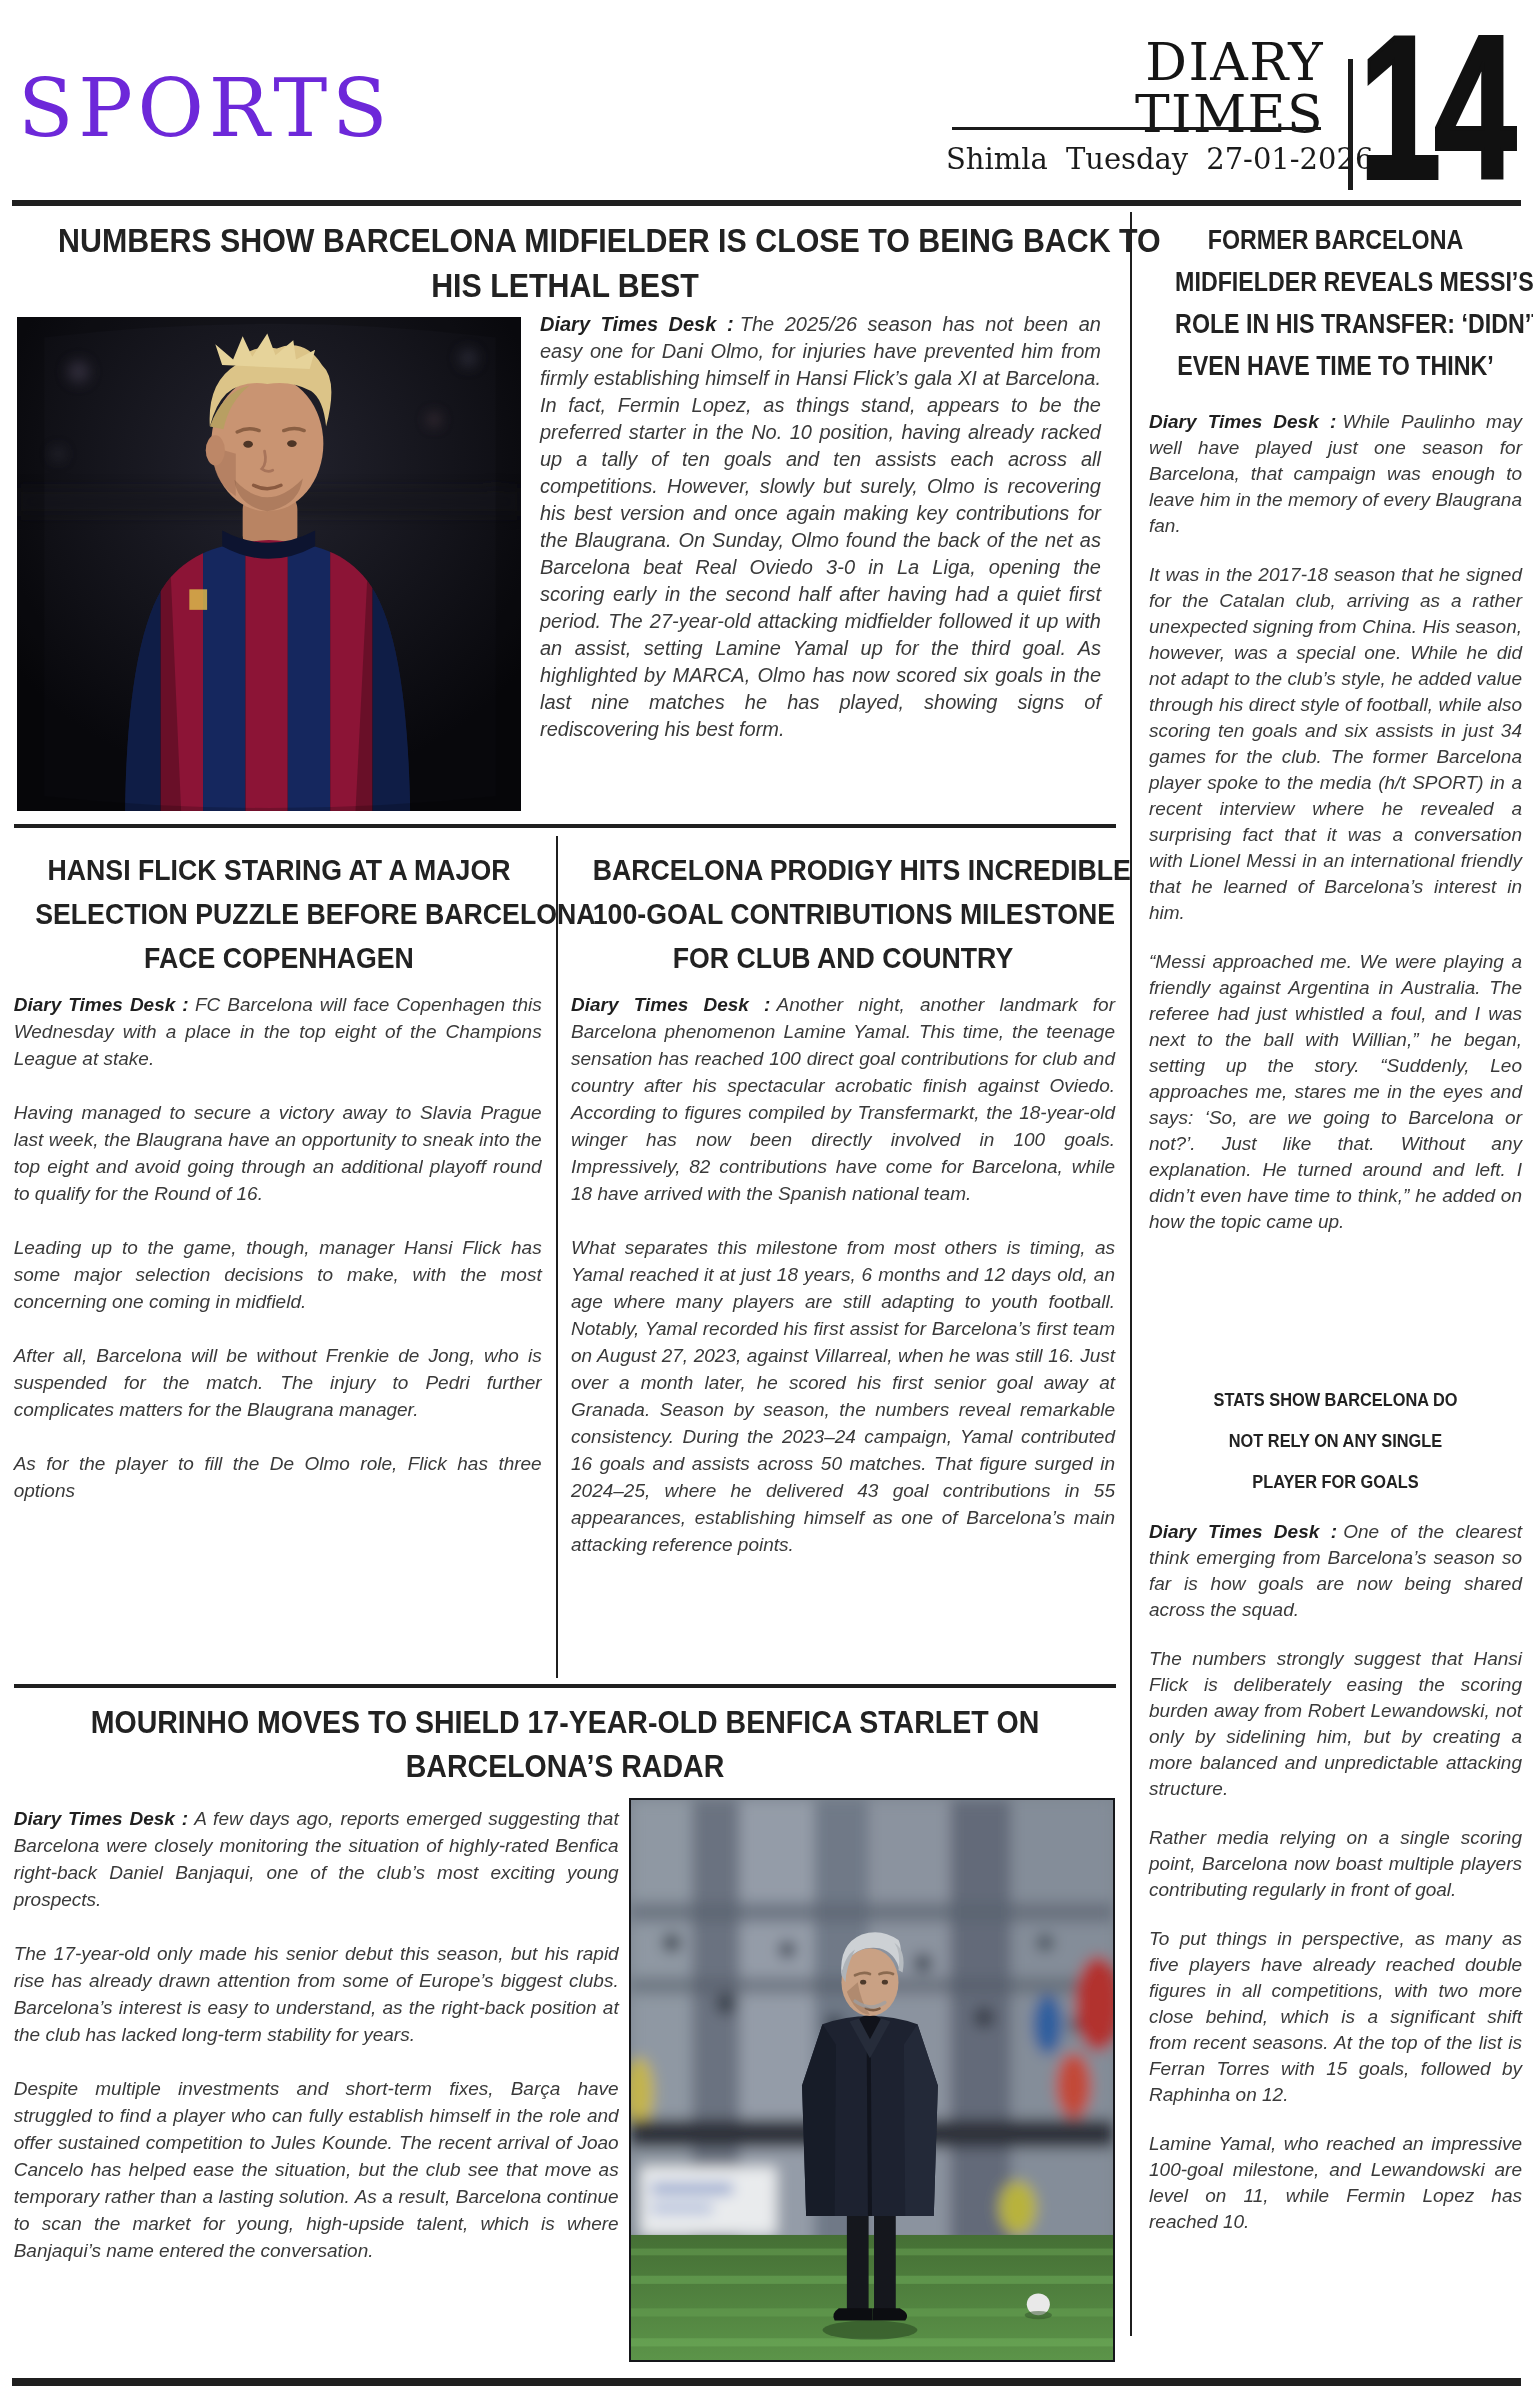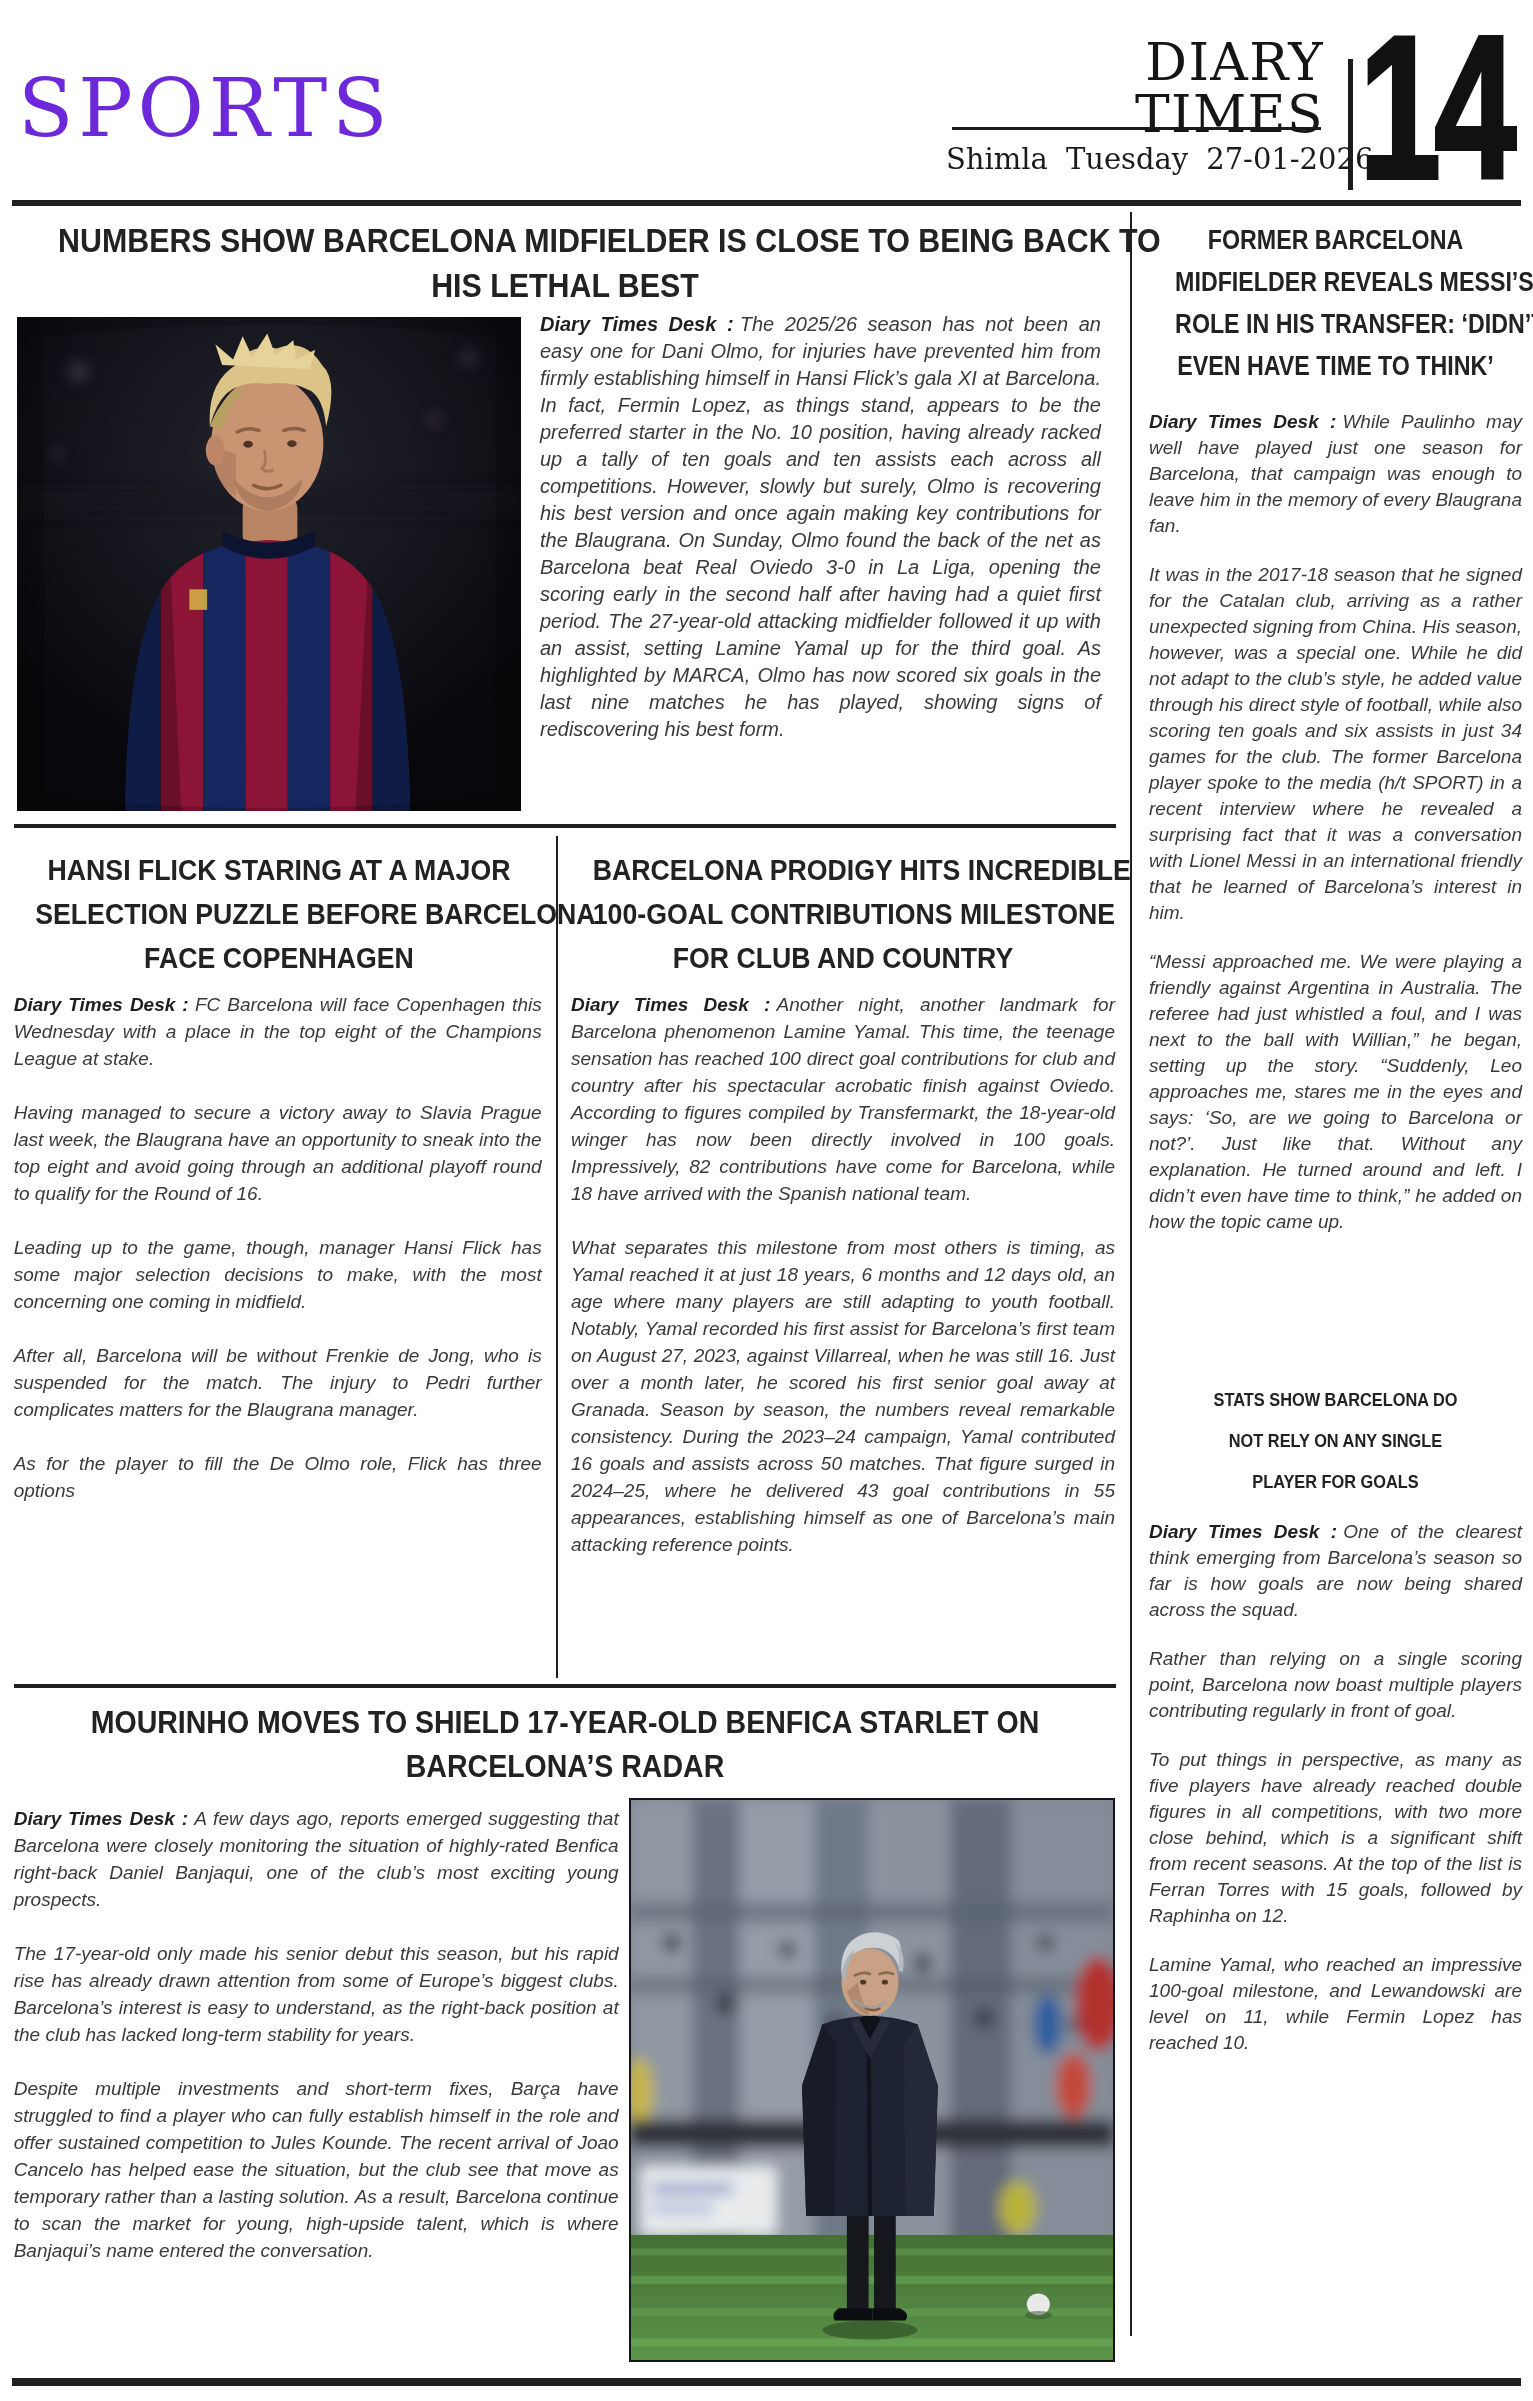--- a/index.html
+++ b/index.html
@@ -203,21 +203,22 @@
     <p>“Messi approached me. We were playing a friendly against Argentina in Australia. The referee had just whistled a foul, and I was next to the ball with Willian,” he began, setting up the story. “Suddenly, Leo approaches me, stares me in the eyes and says: ‘So, are we going to Barcelona or not?’. Just like that. Without any explanation. He turned around and left. I didn’t even have time to think,” he added on how the topic came up.</p>
   </div>
 
   <div class="headline hl-stats">
     <div class="hl-line">STATS SHOW BARCELONA DO</div>
     <div class="hl-line">NOT RELY ON ANY SINGLE</div>
     <div class="hl-line">PLAYER FOR GOALS</div>
   </div>
   <div class="textcol t-stats">
     <p><b class="byline">Diary Times Desk :</b><span>One of the clearest think emerging from Barcelona’s season so far is how goals are now being shared across the squad.</span></p>
-    <p>Rather than relying on a single scoring point, Barcelona now boast multiple players contributing regularly in front of goal.</p>
+    <p>The numbers strongly suggest that Hansi Flick is deliberately easing the scoring burden away from Robert Lewandowski, not only by sidelining him, but by creating a more balanced and unpredictable attacking structure.</p>
+    <p>Rather media relying on a single scoring point, Barcelona now boast multiple players contributing regularly in front of goal.</p>
     <p>To put things in perspective, as many as five players have already reached double figures in all competitions, with two more close behind, which is a significant shift from recent seasons. At the top of the list is Ferran Torres with 15 goals, followed by Raphinha on 12.</p>
     <p>Lamine Yamal, who reached an impressive 100-goal milestone, and Lewandowski are level on 11, while Fermin Lopez has reached 10.</p>
   </div>
 
   <div class="headline hl-mourinho">
     <div class="hl-line">MOURINHO MOVES TO SHIELD 17-YEAR-OLD BENFICA STARLET ON</div>
     <div class="hl-line">BARCELONA’S RADAR</div>
   </div>
   <div class="textcol t-mourinho">
     <p><b class="byline">Diary Times Desk :</b><span>A few days ago, reports emerged suggesting that Barcelona were closely monitoring the situation of highly-rated Benfica right-back Daniel Banjaqui, one of the club’s most exciting young prospects.</span></p>

